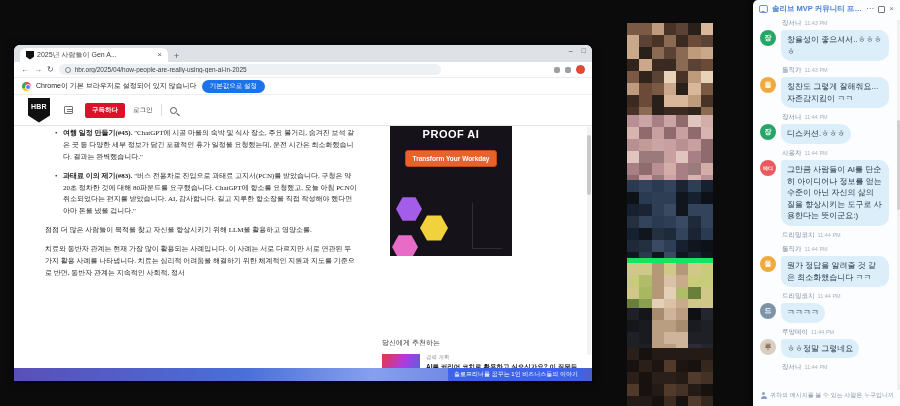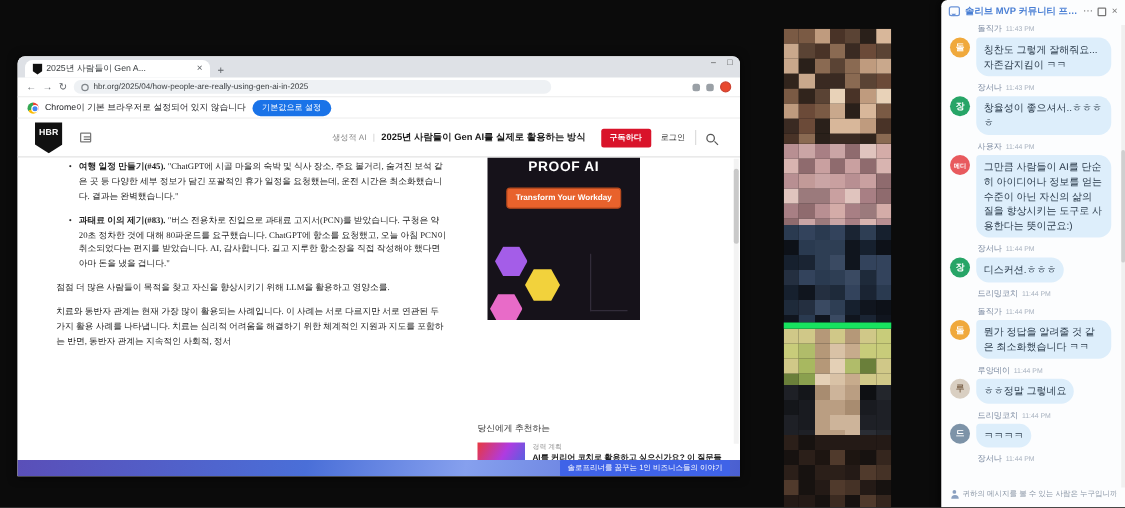--- a/index.html
+++ b/index.html
@@ -146,39 +146,34 @@
       <span class="chrome-logo"></span>
       <span class="notice-text">Chrome이 기본 브라우저로 설정되어 있지 않습니다</span>
       <span class="notice-btn">기본값으로 설정</span>
     </div>
 
     <div class="site-header">
       <div class="hbr-shield">
           <span>HBR</span>
         </div>
       <span class="menu-ico"></span>
-      <div class="site-title-group">
-        <span class="site-cat">생성적 AI</span>
-        <span class="site-sep">|</span>
-        <span class="site-title">2025년 사람들이 Gen AI를 실제로 활용하는 방식</span>
-      </div>
       <span class="subscribe-btn">구독하다</span>
       <span class="login-link">로그인</span>
       <span class="hdr-div"></span>
       <span class="search-ico"></span>
     </div>
 
     <div class="content">
       <div class="article">
         <ul>
           <li><span class="b-lead">여행 일정 만들기(#45).</span><span> "ChatGPT에 시골 마을의 숙박 및 식사 장소, 주요 볼거리, 숨겨진 보석 같은 곳 등 다양한 세부 정보가 담긴 포괄적인 휴가 일정을 요청했는데, 운전 시간은 최소화했습니다. 결과는 완벽했습니다."</span></li>
           <li><span class="b-lead">과태료 이의 제기(#83).</span><span> "버스 전용차로 진입으로 과태료 고지서(PCN)를 받았습니다. 구청은 약 20초 정차한 것에 대해 80파운드를 요구했습니다. ChatGPT에 항소를 요청했고, 오늘 아침 PCN이 취소되었다는 편지를 받았습니다. AI, 감사합니다. 길고 지루한 항소장을 직접 작성해야 했다면 아마 돈을 냈을 겁니다."</span></li>
         </ul>
         <p>점점 더 많은 사람들이 목적을 찾고 자신을 향상시키기 위해 LLM을 활용하고 영양소를.</p>
-        <p>치료와 동반자 관계는 현재 가장 많이 활용되는 사례입니다. 이 사례는 서로 다르지만 서로 연관된 두 가지 활용 사례를 나타냅니다. 치료는 심리적 어려움을 해결하기 위한 체계적인 지원과 지도를 포함하는 반면, 동반자 관계는 지속적인 사회적, 정서</p>
+        <p>치료와 동반자 관계는 현재 가장 많이 활용되는 사례입니다. 이 사례는 서로 다르지만 서로 연관된 두 가지 활용 사례를 나타냅니다. 치료는 심리적 어려움을 해결하기 위한 체계적인 지원과 지도를 기준으로 반면, 동반자 관계는 지속적인 사회적, 정서</p>
       </div>
 
       <div class="reco">
         <div class="reco-h">당신에게 추천하는</div>
         <div class="reco-item">
           <div class="reco-thumb t1"></div>
           <div>
               <div class="reco-cat">경력 계획</div>
           <div class="reco-title">AI를 커리어 코치로 활용하고 싶으신가요? 이 질문들을 활용해 보세요.</div>
             </div>
@@ -464,76 +459,76 @@
     <div class="chat-header">
       <span class="bubble-ico"></span>
       <span class="chat-title">솔리브 MVP 커뮤니티 프리...</span>
       <span class="chat-hico">⋯</span>
       <span class="chat-expand"></span>
       <span class="chat-hico">×</span>
     </div>
     <div class="chat-body">
 
       <div class="msg">
+        <div class="msg-meta"><span>장서나</span><span class="msg-time">11:43 PM</span></div>
+        <div class="msg-row">
+            <span class="avatar" style="background: rgb(39, 165, 103);">장</span>
+        <span class="bubble-msg">창율성이 좋으셔서..ㅎㅎㅎㅎ</span>
+          </div>
+      </div>
+
+      <div class="msg">
         <div class="msg-meta"><span>돌직가</span><span class="msg-time">11:43 PM</span></div>
         <div class="msg-row">
             <span class="avatar" style="background: rgb(240, 169, 60);">돌</span>
         <span class="bubble-msg">칭찬도 그렇게 잘해줘요... 자존감지킴이 ㅋㅋ</span>
           </div>
       </div>
 
       <div class="msg">
-        <div class="msg-meta"><span>장서나</span><span class="msg-time">11:43 PM</span></div>
+        <div class="msg-meta"><span>장서나</span><span class="msg-time">11:44 PM</span></div>
         <div class="msg-row">
             <span class="avatar" style="background: rgb(39, 165, 103);">장</span>
-        <span class="bubble-msg">창율성이 좋으셔서..ㅎㅎㅎㅎ</span>
+        <span class="bubble-msg">디스커션.ㅎㅎㅎ</span>
           </div>
       </div>
 
       <div class="msg">
         <div class="msg-meta"><span>사용자</span><span class="msg-time">11:44 PM</span></div>
         <div class="msg-row">
             <span class="avatar" style="font-size: 5px; background: rgb(232, 90, 94);">메디</span>
         <span class="bubble-msg">그만큼 사람들이 AI를 단순히 아이디어나 정보를 얻는 수준이 아닌 자신의 삶의 질을 향상시키는 도구로 사용한다는 뜻이군요:)</span>
           </div>
       </div>
 
       <div class="msg">
-        <div class="msg-meta"><span>장서나</span><span class="msg-time">11:44 PM</span></div>
-        <div class="msg-row">
-            <span class="avatar" style="background: rgb(39, 165, 103);">장</span>
-        <span class="bubble-msg">디스커션.ㅎㅎㅎ</span>
-          </div>
-      </div>
-
-      <div class="msg">
         <div class="msg-meta"><span>드리밍코치</span><span class="msg-time">11:44 PM</span></div>
       </div>
 
       <div class="msg">
         <div class="msg-meta"><span>돌직가</span><span class="msg-time">11:44 PM</span></div>
         <div class="msg-row">
             <span class="avatar" style="background: rgb(240, 169, 60);">돌</span>
         <span class="bubble-msg">뭔가 정답을 알려줄 것 같은 최소화했습니다 ㅋㅋ</span>
           </div>
       </div>
 
       <div class="msg">
+        <div class="msg-meta"><span>드리밍코치</span><span class="msg-time">11:44 PM</span></div>
+        <div class="msg-row">
+            <span class="avatar" style="background: rgb(125, 147, 168);">드</span>
+        <span class="bubble-msg">ㅋㅋㅋㅋ</span>
+          </div>
+      </div>
+
+      <div class="msg">
         <div class="msg-meta"><span>루앙데이</span><span class="msg-time">11:44 PM</span></div>
         <div class="msg-row">
             <span class="avatar" style="color: rgb(122, 95, 70); background: rgb(217, 207, 194);">루</span>
         <span class="bubble-msg">ㅎㅎ정말 그렇네요</span>
-          </div>
-      </div>
-
-      <div class="msg">
-        <div class="msg-meta"><span>드리밍코치</span><span class="msg-time">11:44 PM</span></div>
-        <div class="msg-row">
-            <span class="avatar" style="background: rgb(125, 147, 168);">드</span>
-        <span class="bubble-msg">ㅋㅋㅋㅋ</span>
           </div>
       </div>
 
       <div class="msg">
         <div class="msg-meta"><span>장서나</span><span class="msg-time">11:44 PM</span></div>
 
       </div>
 
     </div>
     <div class="chat-footer">

